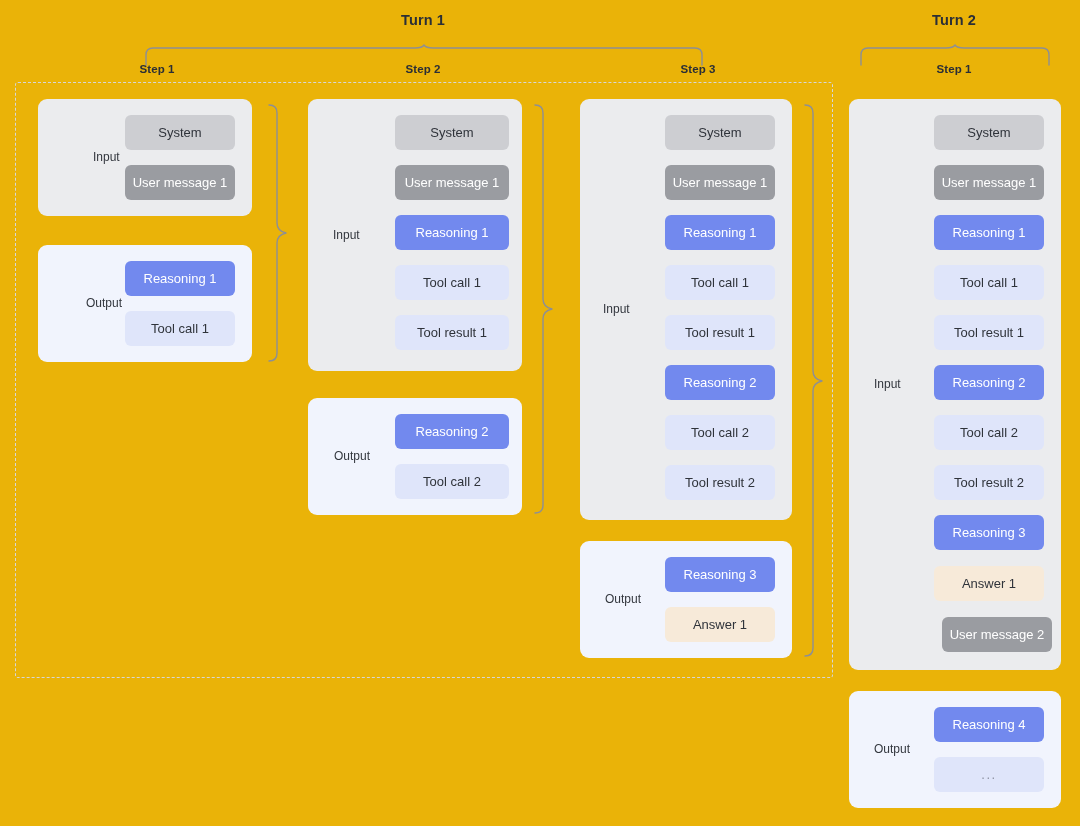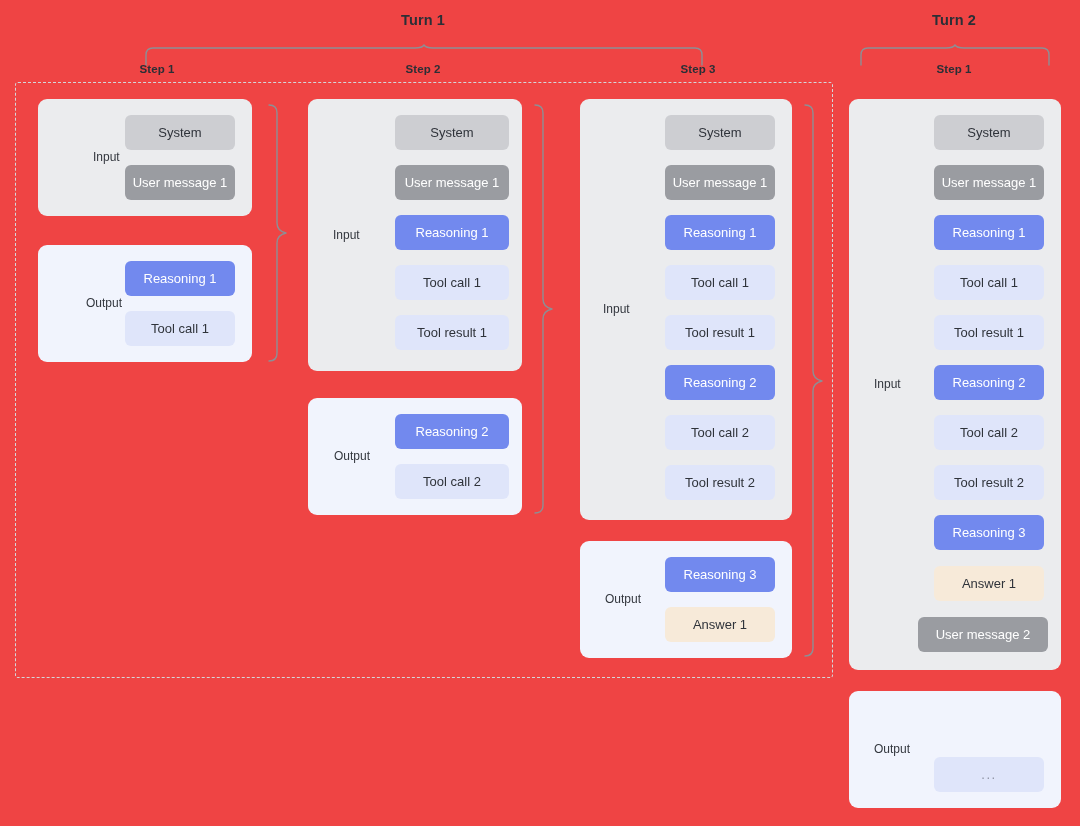--- a/index.html
+++ b/index.html
@@ -10,21 +10,21 @@
   body {
     font-family: "Liberation Sans", "DejaVu Sans", sans-serif;
     color: #2b2f36;
     -webkit-font-smoothing: antialiased;
   }
   #canvas {
     position: relative;
     width: 1080px;
     height: 826px;
     overflow: hidden;
-    background: #ef4444;
+    background: #eab308;
   }
 
   
   .turn-title {
     position: absolute;
     font-size: 14.5px;
     font-weight: bold;
     color: #2b2f36;
     text-align: center;
     letter-spacing: .1px;
@@ -183,21 +183,22 @@
     <div class="pill system" style="left:85px; top:16px; width:110px; height:35px;">System</div>
     <div class="pill user" style="left:85px; top:66px; width:110px; height:35px;">User message 1</div>
     <div class="pill reasoning" style="left:85px; top:116px; width:110px; height:35px;">Reasoning 1</div>
     <div class="pill tool" style="left:85px; top:166px; width:110px; height:35px;">Tool call 1</div>
     <div class="pill tool" style="left:85px; top:216px; width:110px; height:35px;">Tool result 1</div>
     <div class="pill reasoning" style="left:85px; top:266px; width:110px; height:35px;">Reasoning 2</div>
     <div class="pill tool" style="left:85px; top:316px; width:110px; height:35px;">Tool call 2</div>
     <div class="pill tool" style="left:85px; top:366px; width:110px; height:35px;">Tool result 2</div>
     <div class="pill reasoning" style="left:85px; top:416px; width:110px; height:35px;">Reasoning 3</div>
     <div class="pill answer" style="left:85px; top:467px; width:110px; height:35px;">Answer 1</div>
-    <div class="pill user" style="left:69px; top:518px; width:130px; height:35px;">User message 2</div>
+    <div class="pill user" style="left:93px; top:518px; width:110px; height:35px;">User message 2</div>
   </div>
 
   <div class="panel output" style="left:849px; top:691px; width:212px; height:117px;">
     <div class="panel-label" style="left:25px; top:51px;">Output</div>
+    <div class="pill reasoning" style="left:85px; top:16px; width:110px; height:35px;">Reasoning 4</div>
     <div class="pill ellipsis" style="left:85px; top:66px; width:110px; height:35px;">...</div>
   </div>
 
 </div>
 
 </body></html>

